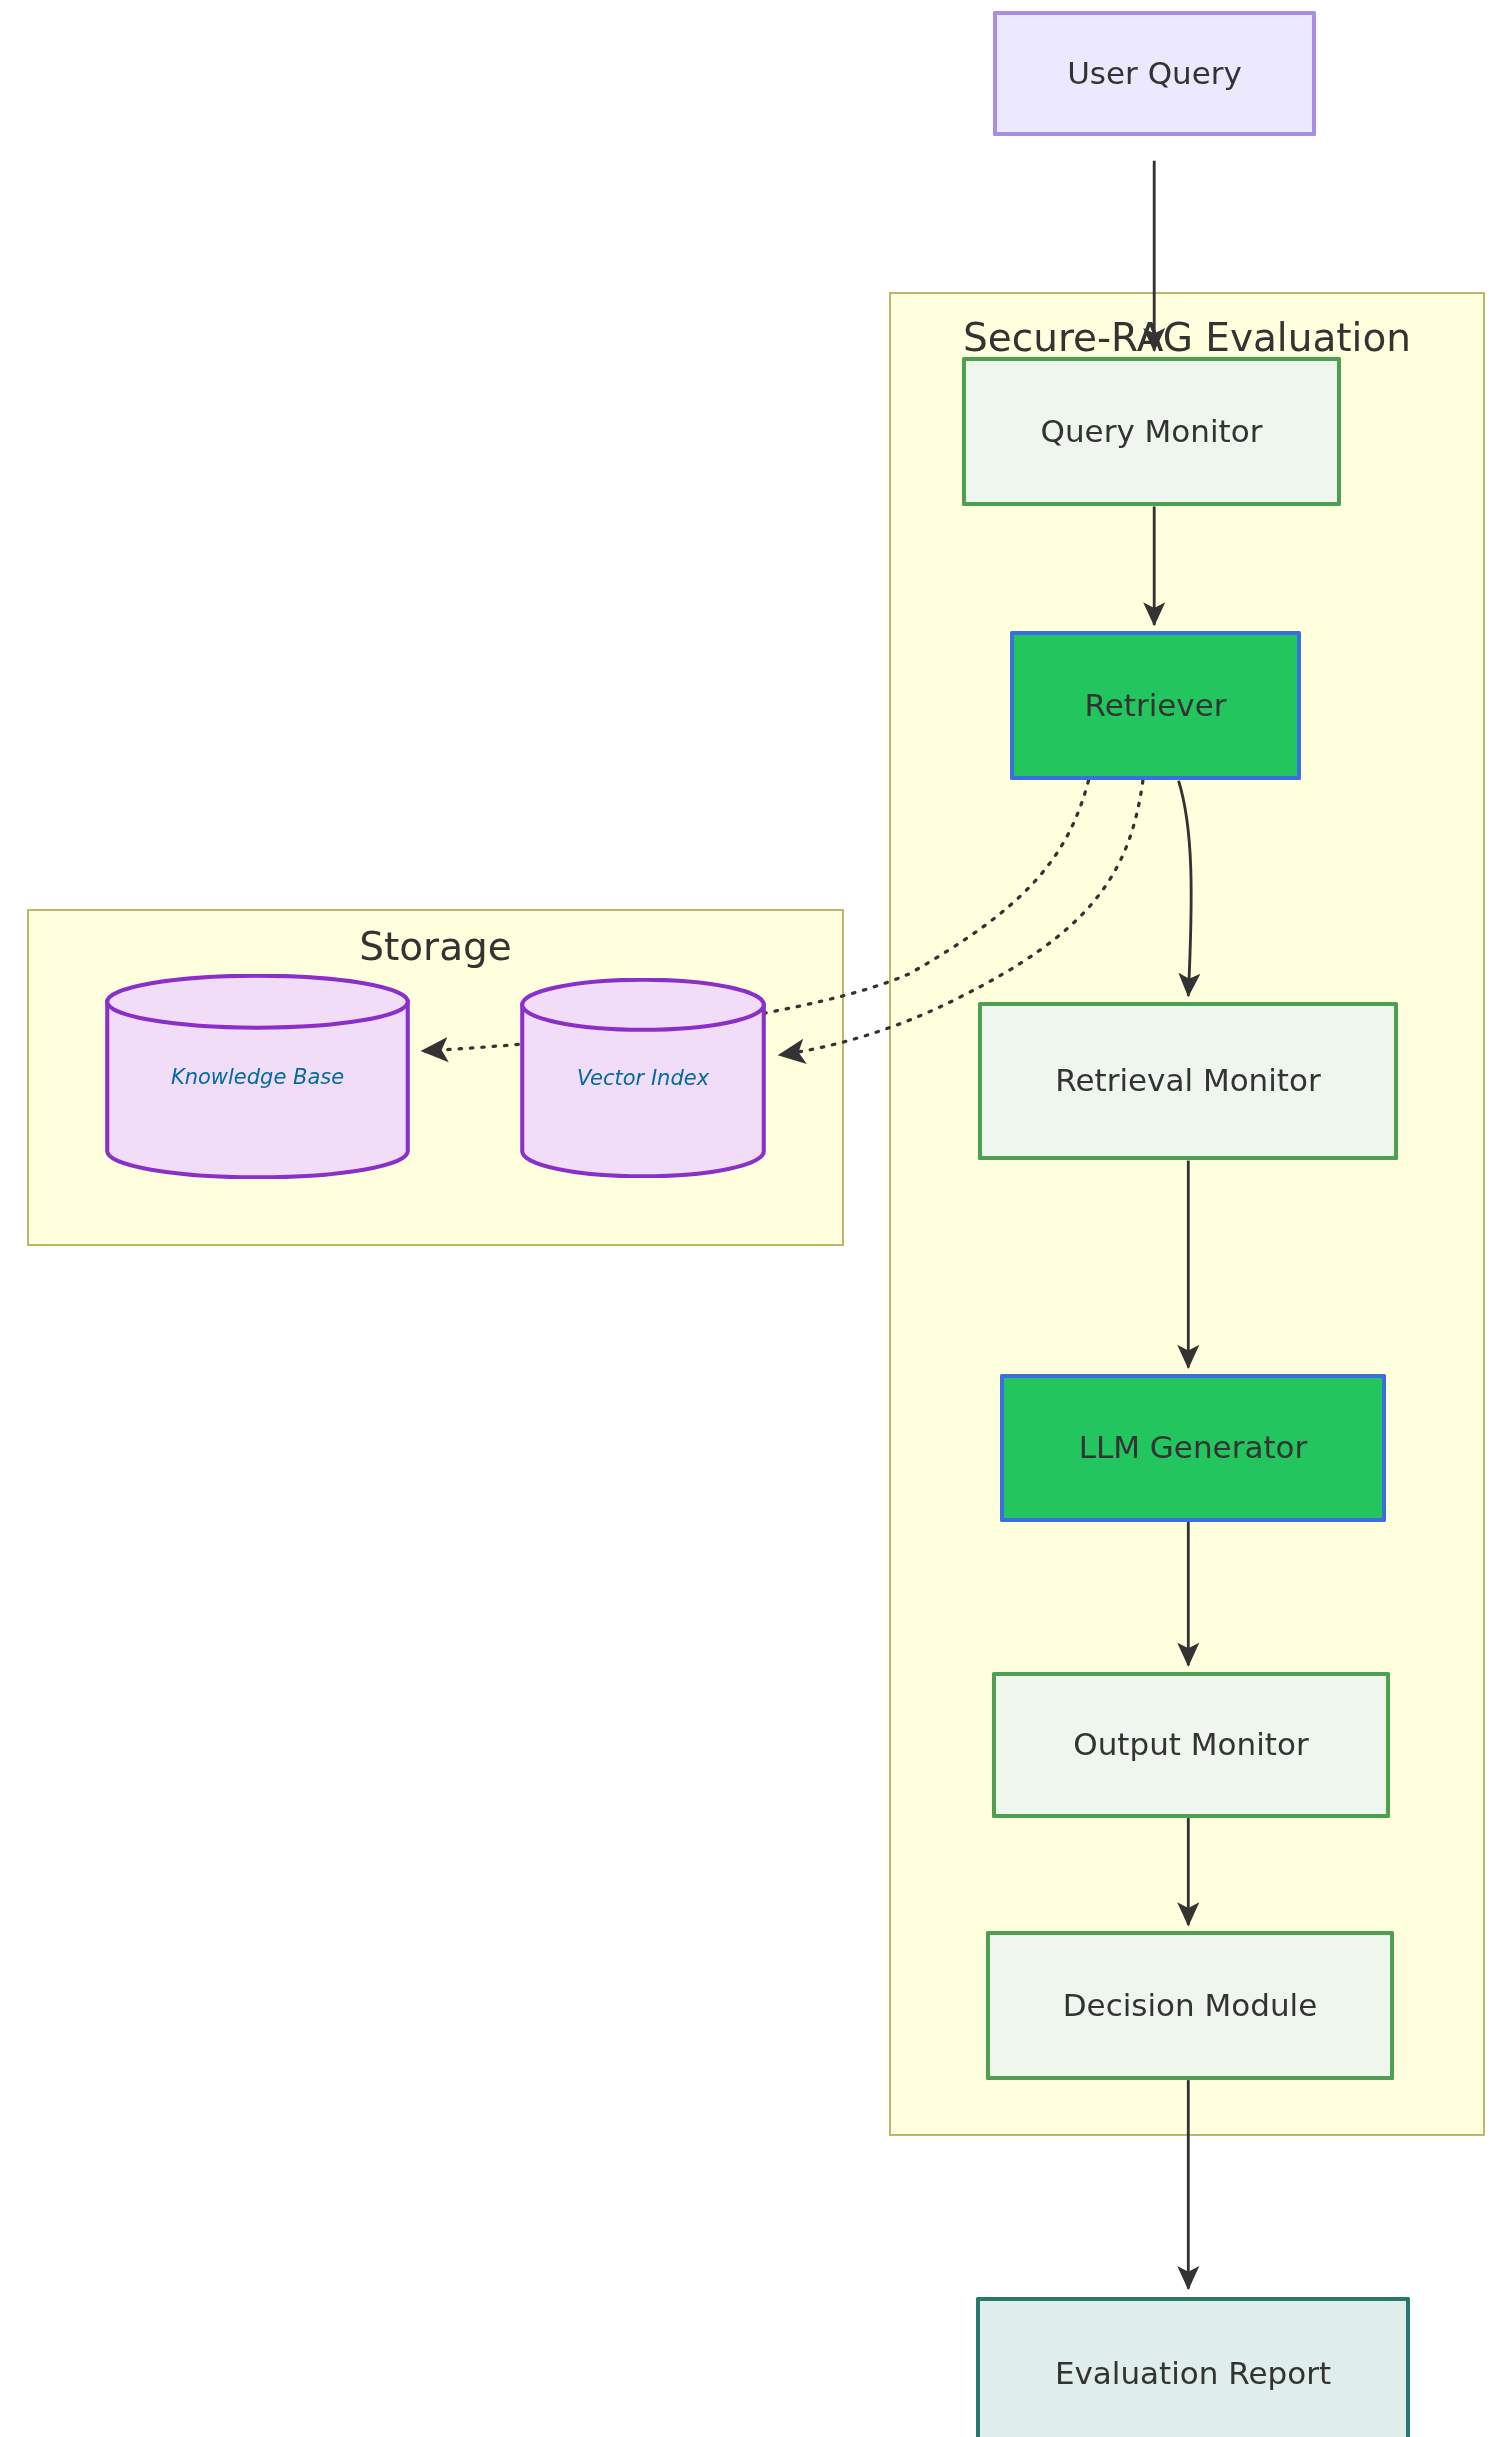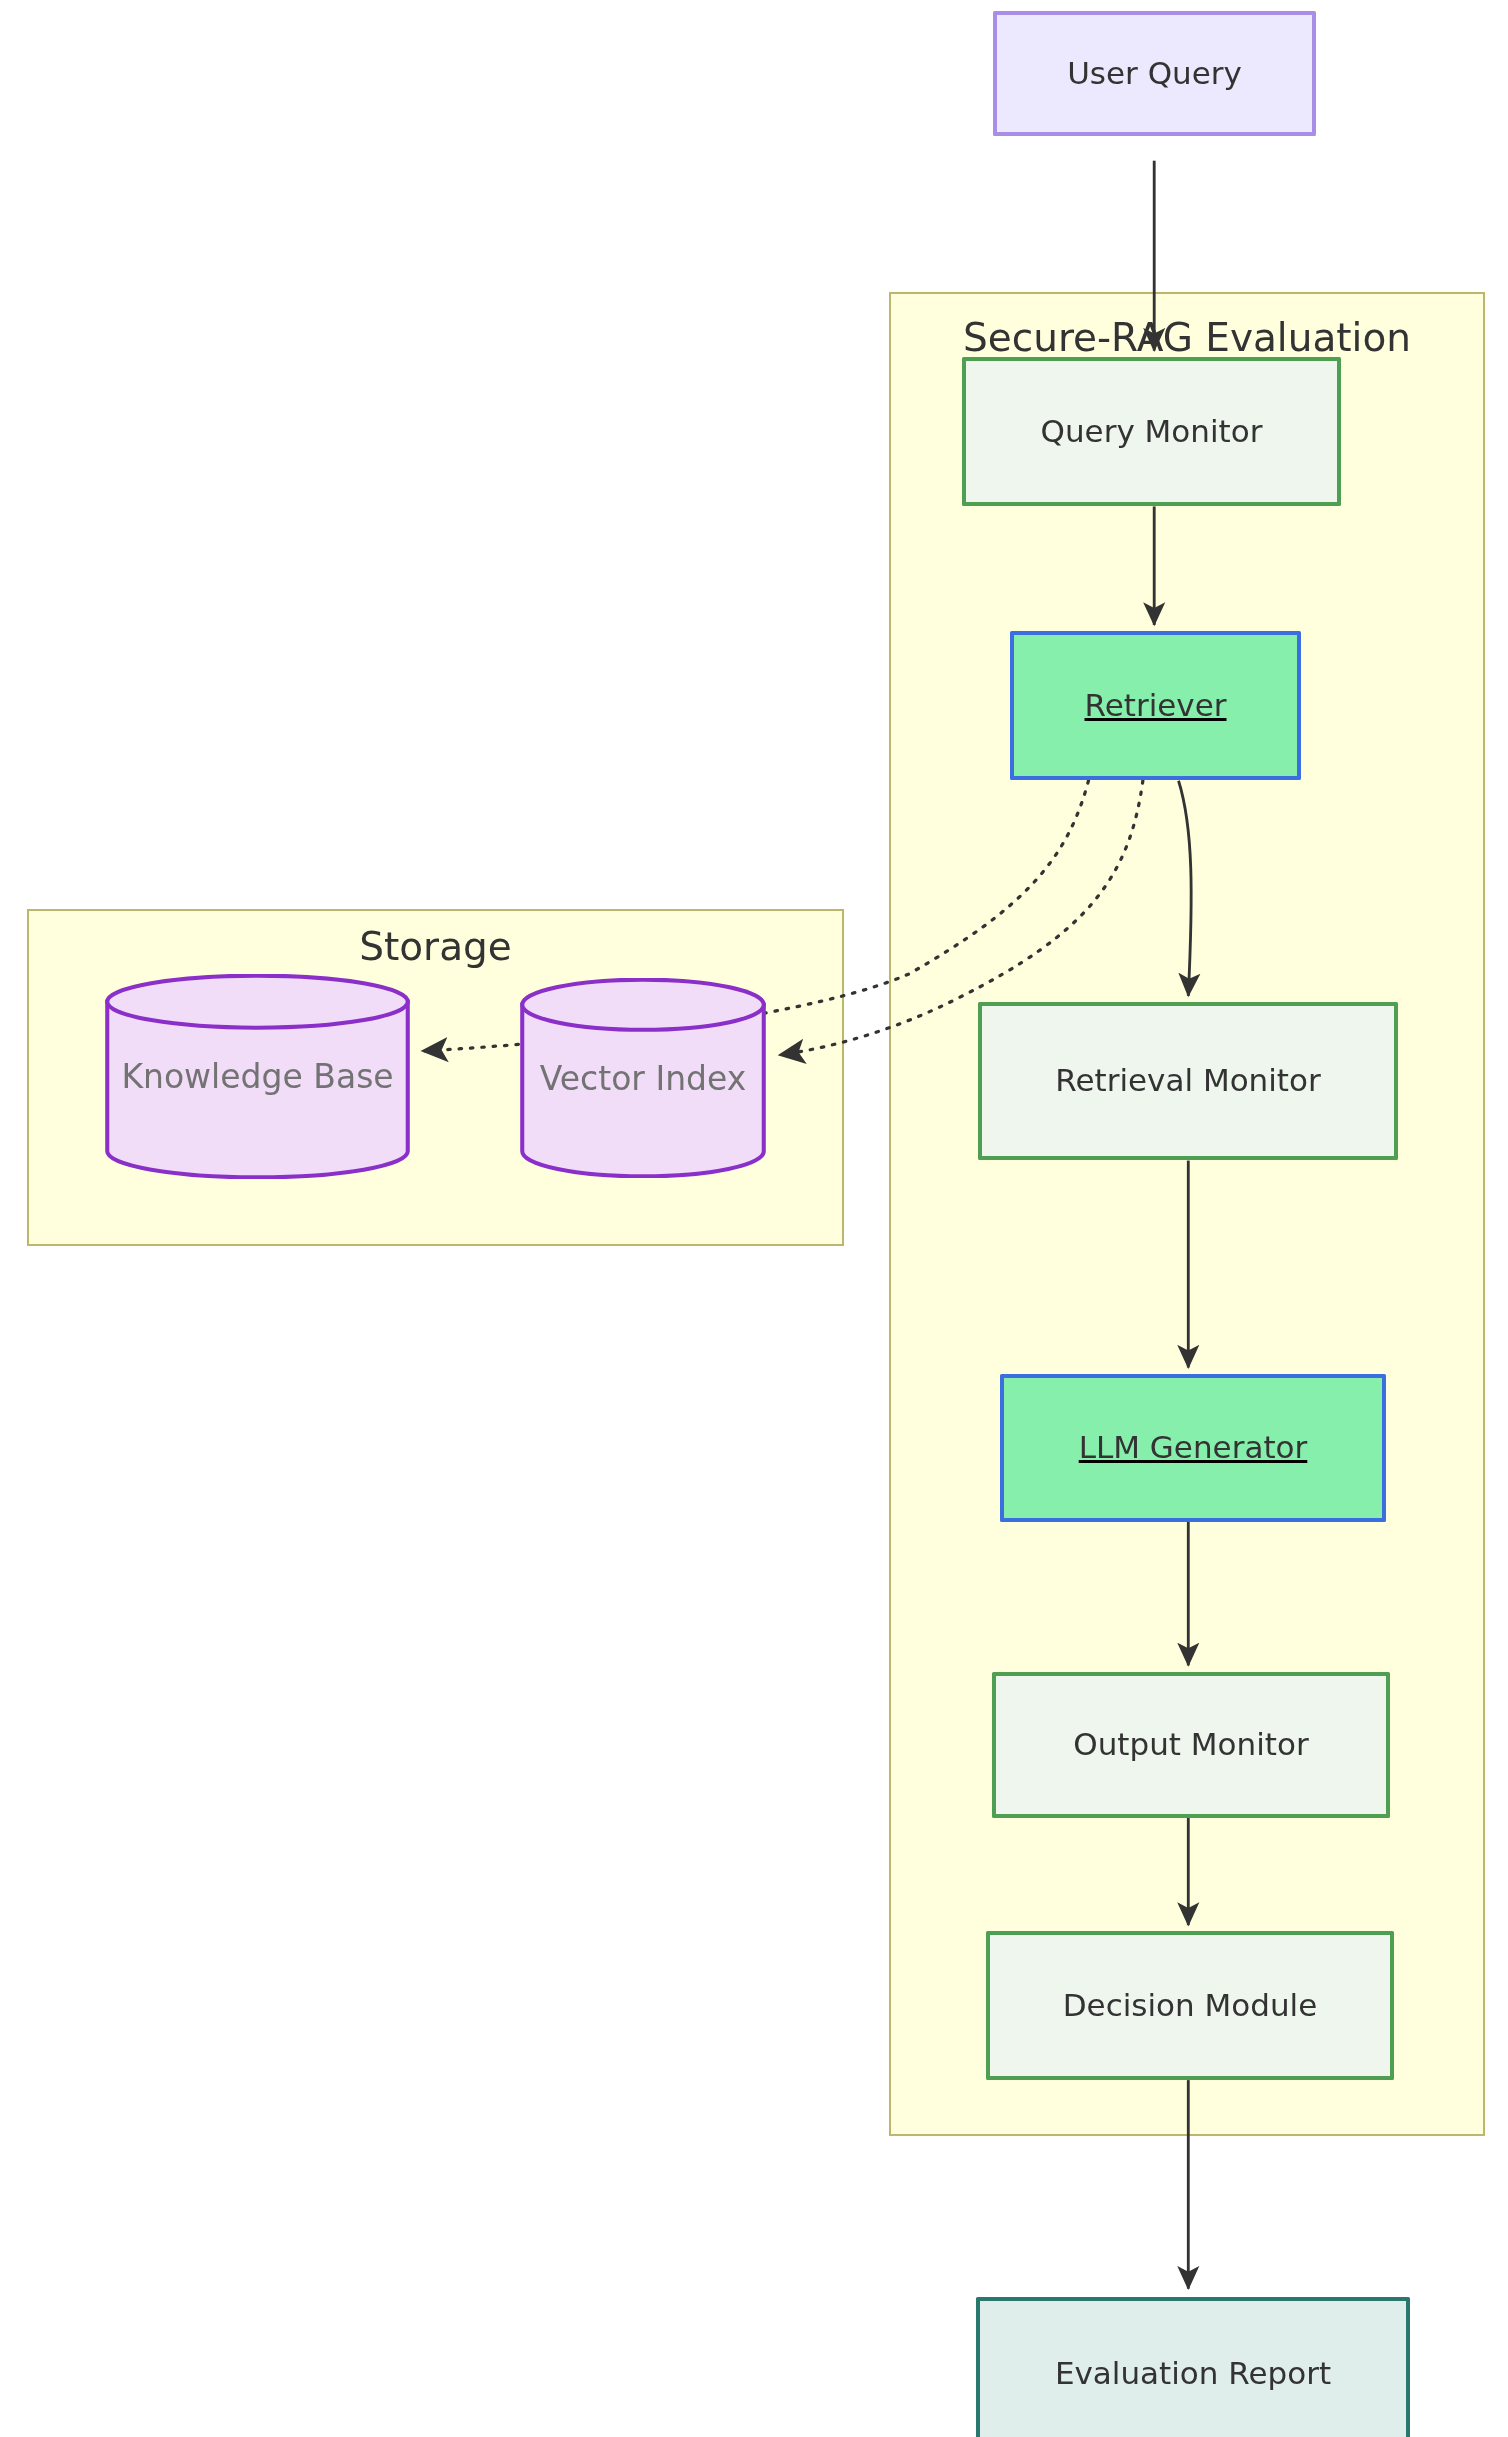--- a/index.html
+++ b/index.html
@@ -57,41 +57,42 @@
     line-height: 1.2;
     white-space: nowrap;
   }
   .node.rect {
     border-width: 4.9px;
     border-style: solid;
     border-radius: 1.6px;
   }
   .node.purple  { background: #ece8fd; border-color: #a98ee8; }
   .node.green   { background: #eef6ee; border-color: #4f9f52; }
-  .node.blue    { background: #86efac; border-color: #3b6fe0; text-decoration: underline; }
+  .node.blue    { background: #22c55e; border-color: #3b6fe0; }
   .node.teal    { background: #dfeeeb; border-color: #28786e; }
 
   
   .node.cylinder {
     background: transparent;
     border: none;
   }
   .cyl-svg {
     position: absolute;
     left: 0;
     top: 0;
     width: 100%;
     height: 100%;
   }
   .cyl-label {
     position: relative;
     z-index: 2;
-    font-size: 33px;
-    color: #737373;
+    font-size: 21px;
+    color: #0369a1;
     white-space: nowrap;
+    font-style: italic;
   }
 </style>
 </head>
 <body>
 
 <div id="diagram-root">
 
   <div class="subgraph" style="left:889px; top:292px; width:596px; height:1844px;">
   </div>
   <div class="subgraph-title" style="left:889px; width:596px; top:315px;">Secure-RAG Evaluation</div>

